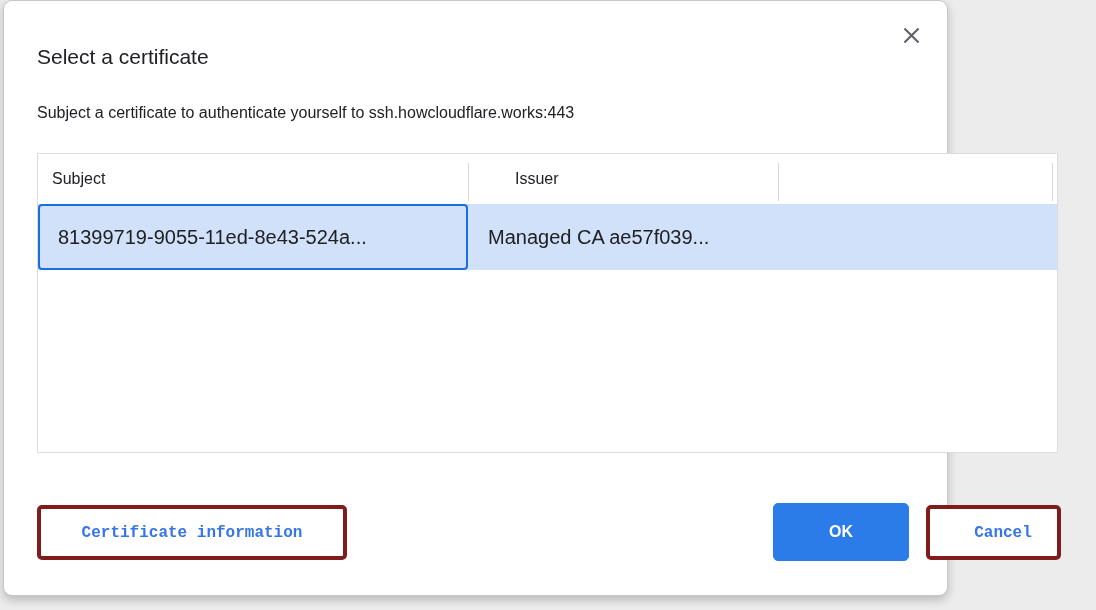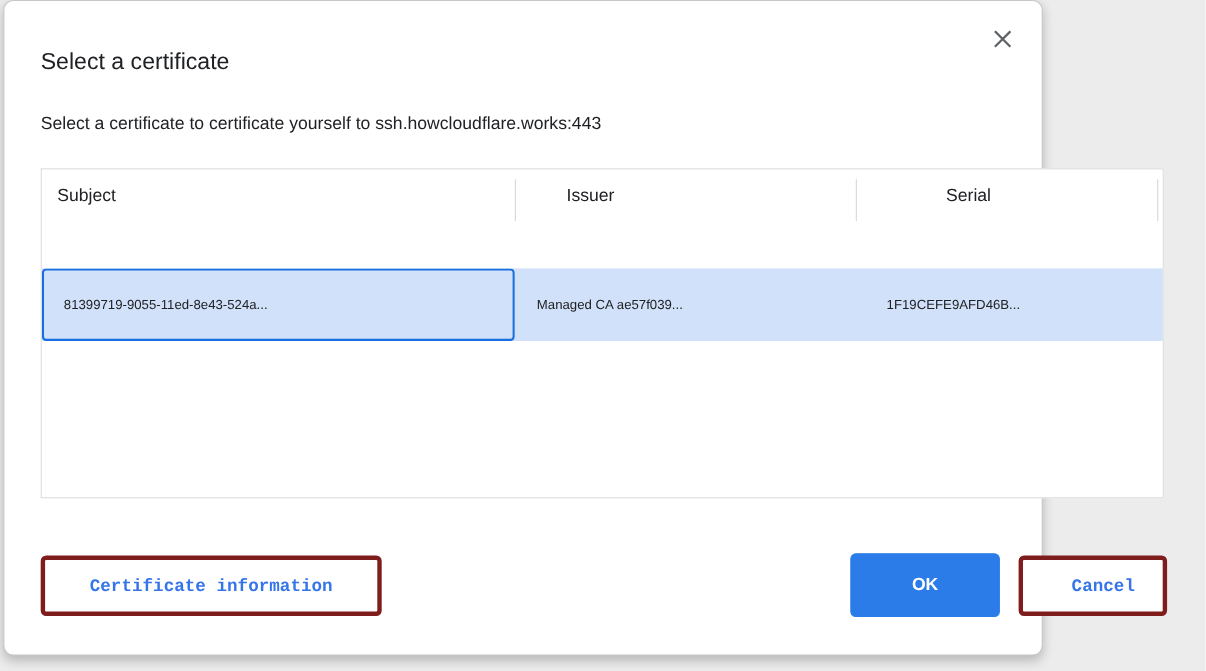--- a/index.html
+++ b/index.html
@@ -83,23 +83,22 @@
     width:1px; height:38px;
     background:#d7d7d7;
   }
   .divider-1{left:430px;}
   .divider-2{left:740px;}
   .divider-3{left:1014px;}
   .row{
     display:flex;
     height:66px;
     background:var(--selected-row-bg);
-    font-size:12px;
+    font-size:20px;
     cursor:default;
-    margin-top:40px;
   }
   .cell{
     height:100%;
     display:flex;
     align-items:center;
     overflow:hidden;
     white-space:nowrap;
   }
   .cell-subject{
     width:430px;
@@ -141,35 +140,33 @@
   <button class="close-btn" aria-label="Close">
     <span>
       <svg width="21" height="21" viewBox="0 0 21 21">
         <path d="M4.2 4.2 L16.8 16.8 M16.8 4.2 L4.2 16.8" stroke="#5f6368" stroke-width="2.1" stroke-linecap="square" fill="none"></path>
       </svg>
     </span>
   </button>
 
   <div class="title">Select a certificate</div>
 
-  <div class="subtitle">Select a certificate to certificate yourself to ssh.howcloudflare.works:443</div>
+  <div class="subtitle">Subject a certificate to authenticate yourself to ssh.howcloudflare.works:443</div>
 
   <div class="cert-table">
     <div class="thead">
       <div class="th th-subject">Subject</div>
       <div class="th th-issuer">Issuer</div>
-      <div class="th th-serial">Serial</div>
       <div class="col-divider divider-1"></div>
       <div class="col-divider divider-2"></div>
       <div class="col-divider divider-3"></div>
     </div>
     <div class="row">
       <div class="cell cell-subject">81399719-9055-11ed-8e43-524a...</div>
       <div class="cell cell-issuer">Managed CA ae57f039...</div>
-      <div class="cell cell-serial">1F19CEFE9AFD46B...</div>
     </div>
   </div>
 
   <button class="btn btn-secondary btn-info">Certificate information</button>
   <button class="btn btn-primary btn-ok">OK</button>
   <button class="btn btn-secondary btn-cancel">Cancel</button>
 
 </div>
 
 </body></html>

